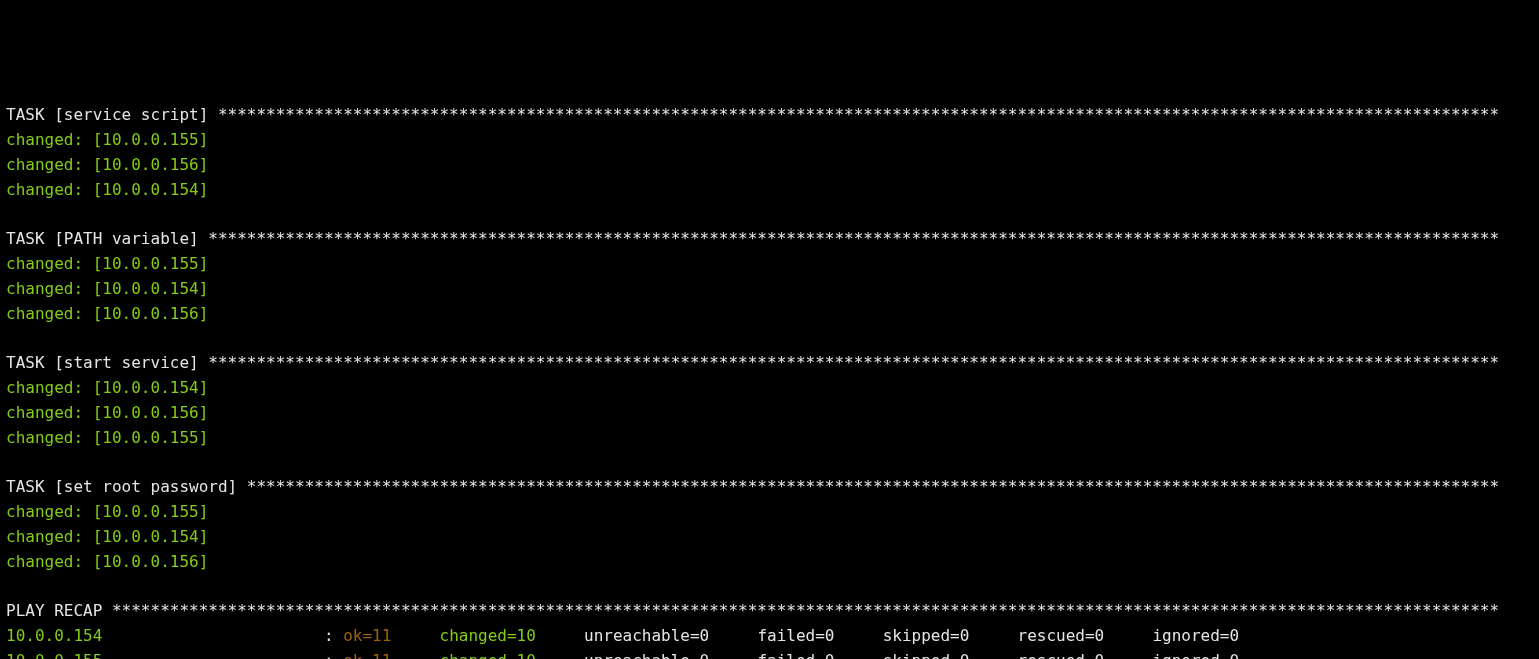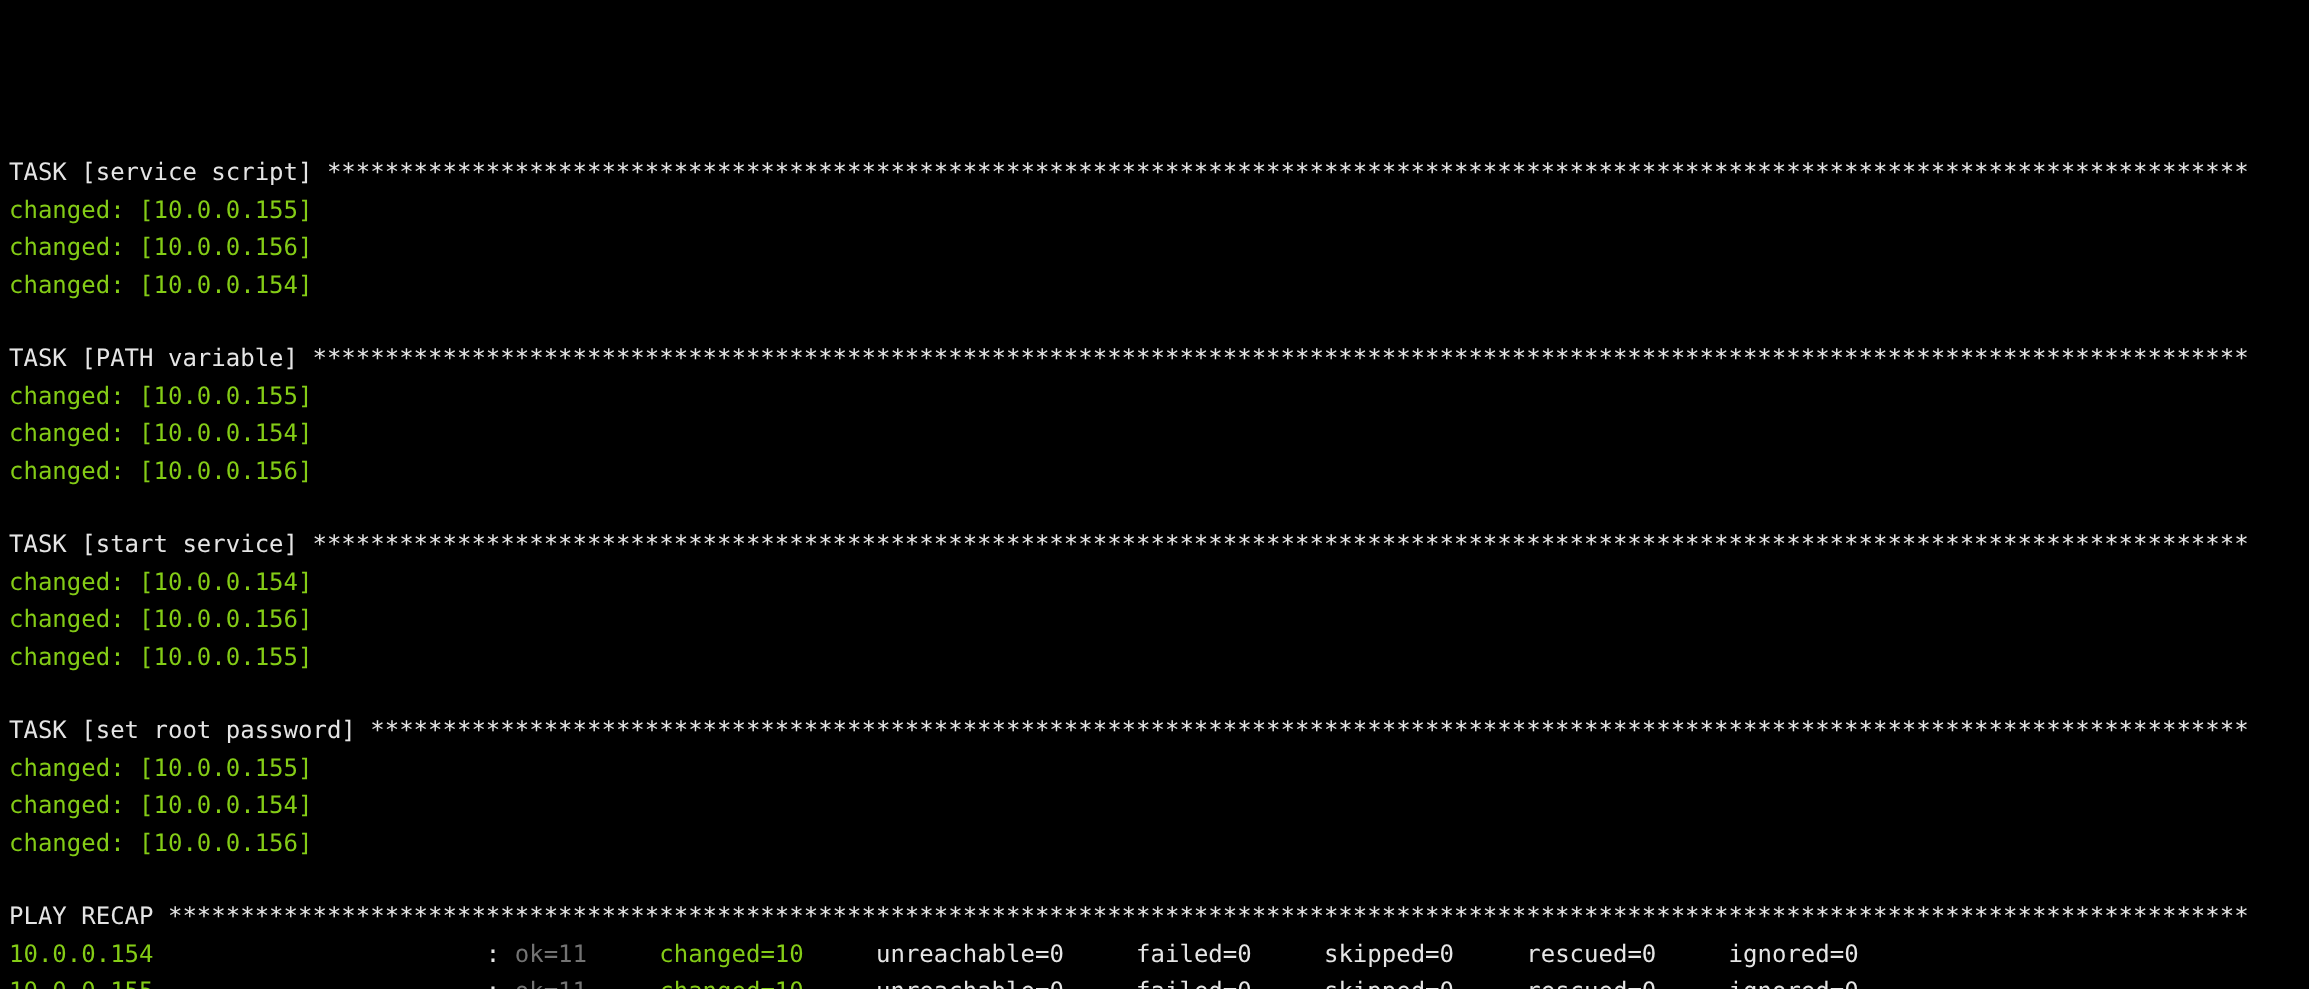--- a/index.html
+++ b/index.html
@@ -8,21 +8,21 @@
     color: #cccccc;
     font-family: "DejaVu Sans Mono", "Liberation Mono", Consolas, monospace;
     font-size: 16px;
     line-height: 1.55;
     padding: 4px 6px;
     white-space: pre;
     width: 1539px;
   }
   .white   { color: #e5e5e5; }
   .yellow  { color: #84cc16; }
-  .green   { color: #737373; }
+  .green   { color: #a16207; }
   .line { display: block; }
 </style>
 </head>
 <body>
 
 
 
 <div id="terminal"><span class="line"><span class="white">TASK [service script] </span><span class="white">*************************************************************************************************************************************</span></span><span class="line yellow"><span class="yellow">changed: [10.0.0.155]</span></span><span class="line yellow"><span class="yellow">changed: [10.0.0.156]</span></span><span class="line yellow"><span class="yellow">changed: [10.0.0.154]</span></span><span class="line">&nbsp;</span><span class="line"><span class="white">TASK [PATH variable] </span><span class="white">**************************************************************************************************************************************</span></span><span class="line yellow"><span class="yellow">changed: [10.0.0.155]</span></span><span class="line yellow"><span class="yellow">changed: [10.0.0.154]</span></span><span class="line yellow"><span class="yellow">changed: [10.0.0.156]</span></span><span class="line">&nbsp;</span><span class="line"><span class="white">TASK [start service] </span><span class="white">**************************************************************************************************************************************</span></span><span class="line yellow"><span class="yellow">changed: [10.0.0.154]</span></span><span class="line yellow"><span class="yellow">changed: [10.0.0.156]</span></span><span class="line yellow"><span class="yellow">changed: [10.0.0.155]</span></span><span class="line">&nbsp;</span><span class="line"><span class="white">TASK [set root password] </span><span class="white">**********************************************************************************************************************************</span></span><span class="line yellow"><span class="yellow">changed: [10.0.0.155]</span></span><span class="line yellow"><span class="yellow">changed: [10.0.0.154]</span></span><span class="line yellow"><span class="yellow">changed: [10.0.0.156]</span></span><span class="line">&nbsp;</span><span class="line"><span class="white">PLAY RECAP </span><span class="white">************************************************************************************************************************************************</span></span><span class="line"><span class="yellow">10.0.0.154                </span><span class="white">       </span><span class="white">: </span><span class="green">ok=11  </span><span class="white">   </span><span class="yellow">changed=10  </span><span class="white">   </span><span class="white">unreachable=0  </span><span class="white">   </span><span class="white">failed=0  </span><span class="white">   </span><span class="white">skipped=0  </span><span class="white">   </span><span class="white">rescued=0  </span><span class="white">   </span><span class="white">ignored=0</span></span><span class="line"><span class="yellow">10.0.0.155                </span><span class="white">       </span><span class="white">: </span><span class="green">ok=11  </span><span class="white">   </span><span class="yellow">changed=10  </span><span class="white">   </span><span class="white">unreachable=0  </span><span class="white">   </span><span class="white">failed=0  </span><span class="white">   </span><span class="white">skipped=0  </span><span class="white">   </span><span class="white">rescued=0  </span><span class="white">   </span><span class="white">ignored=0</span></span></div>
 
 

